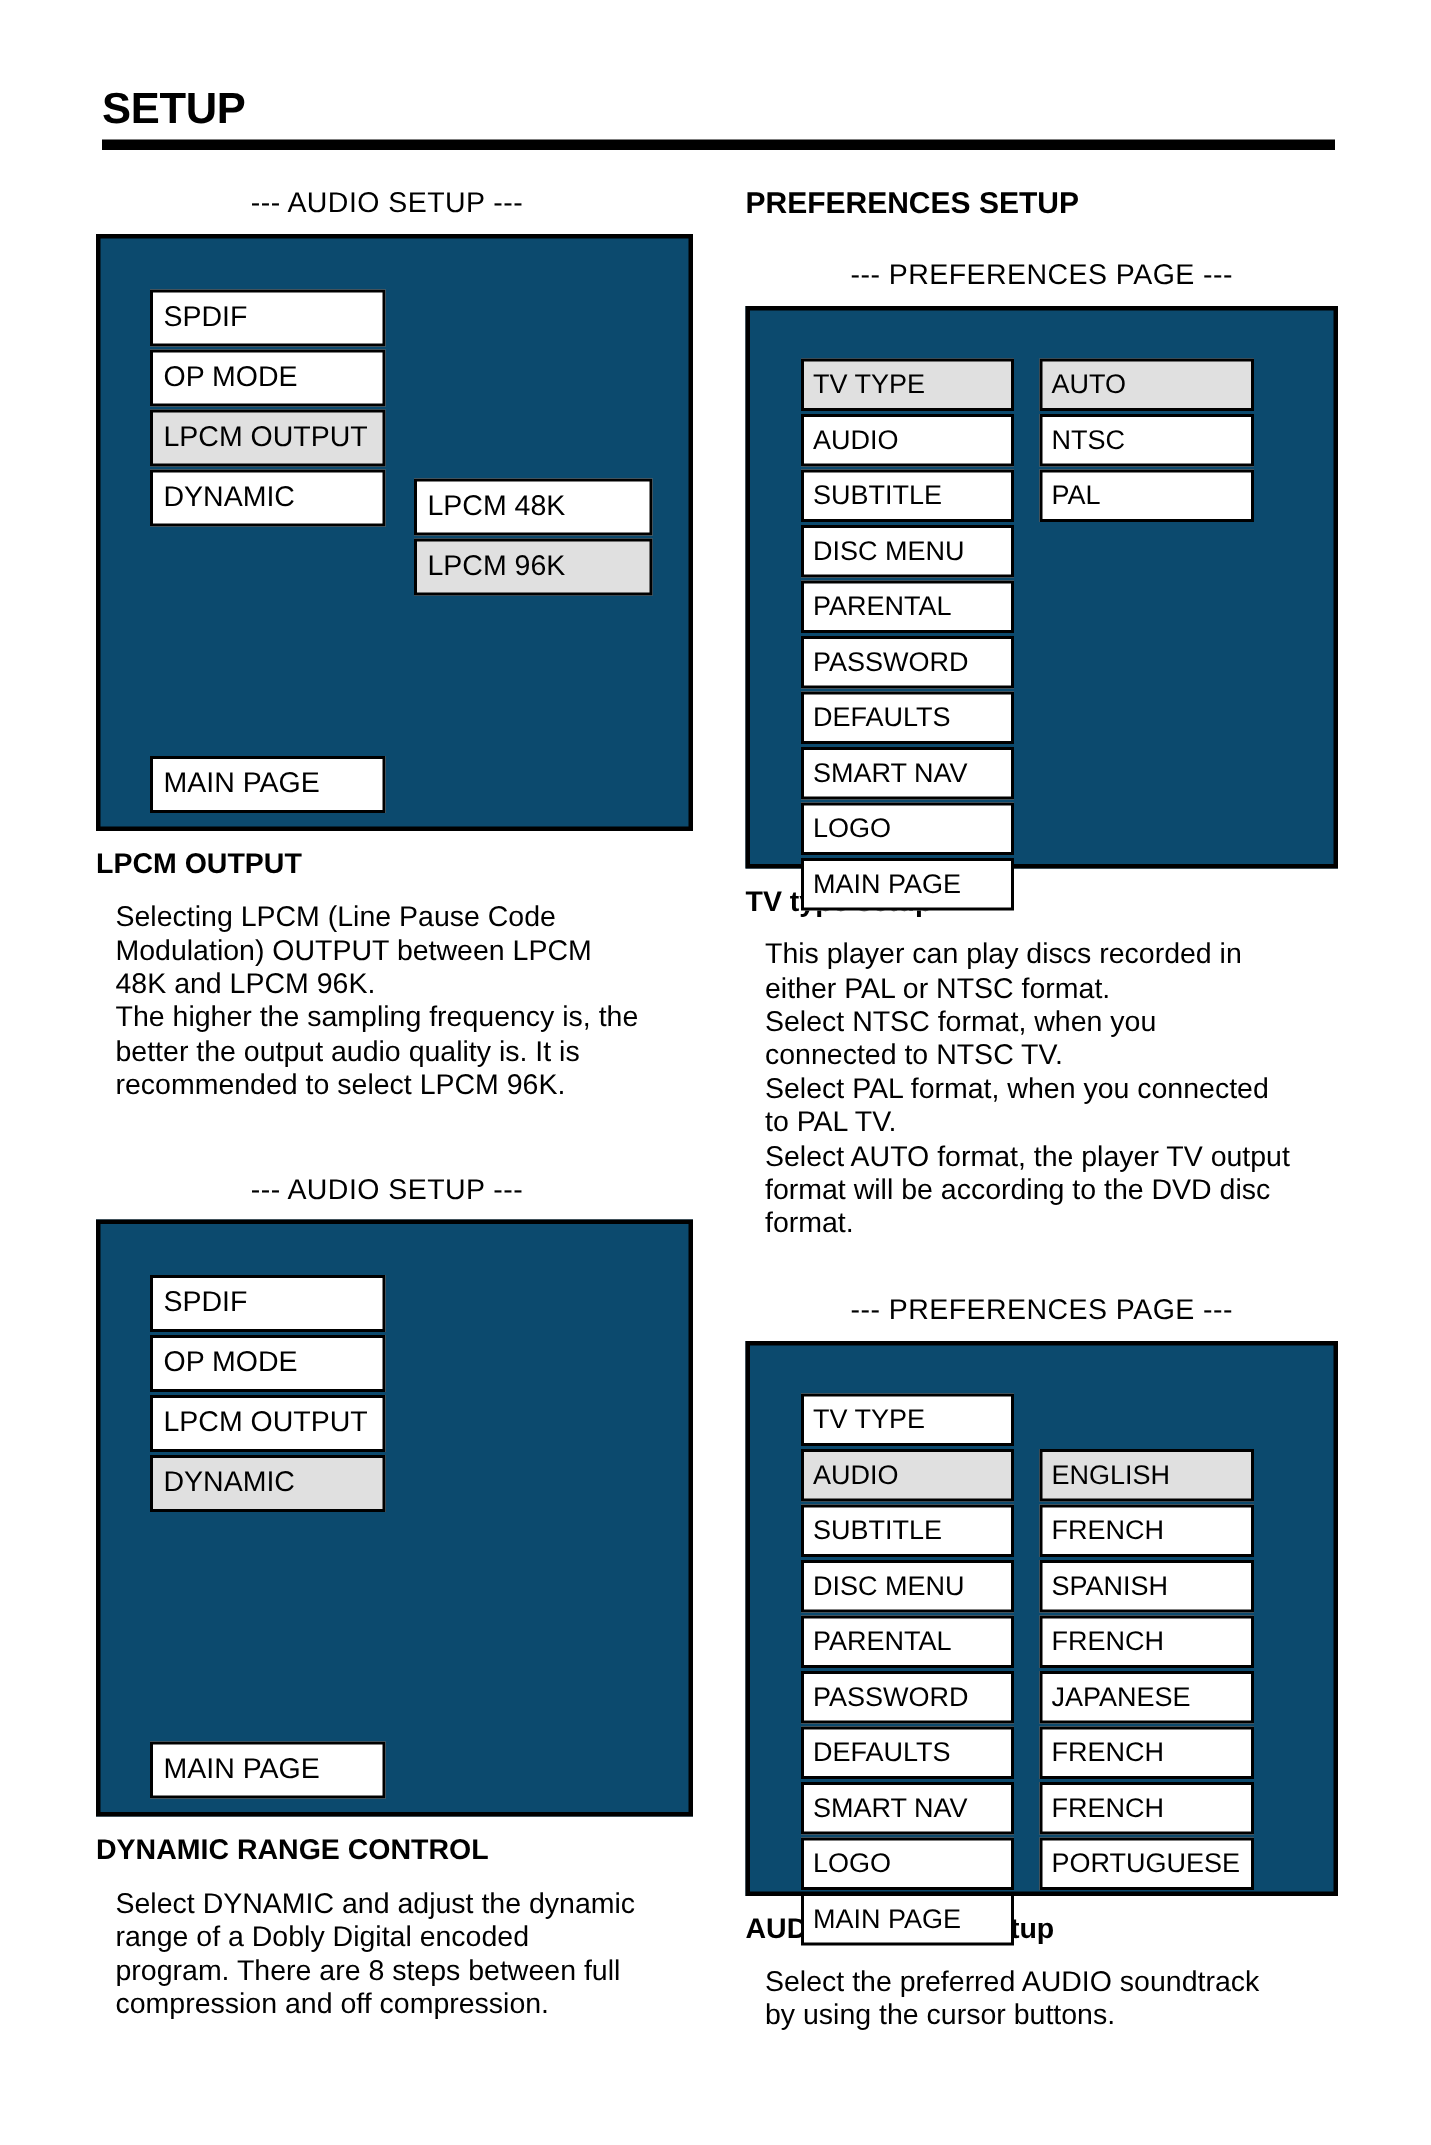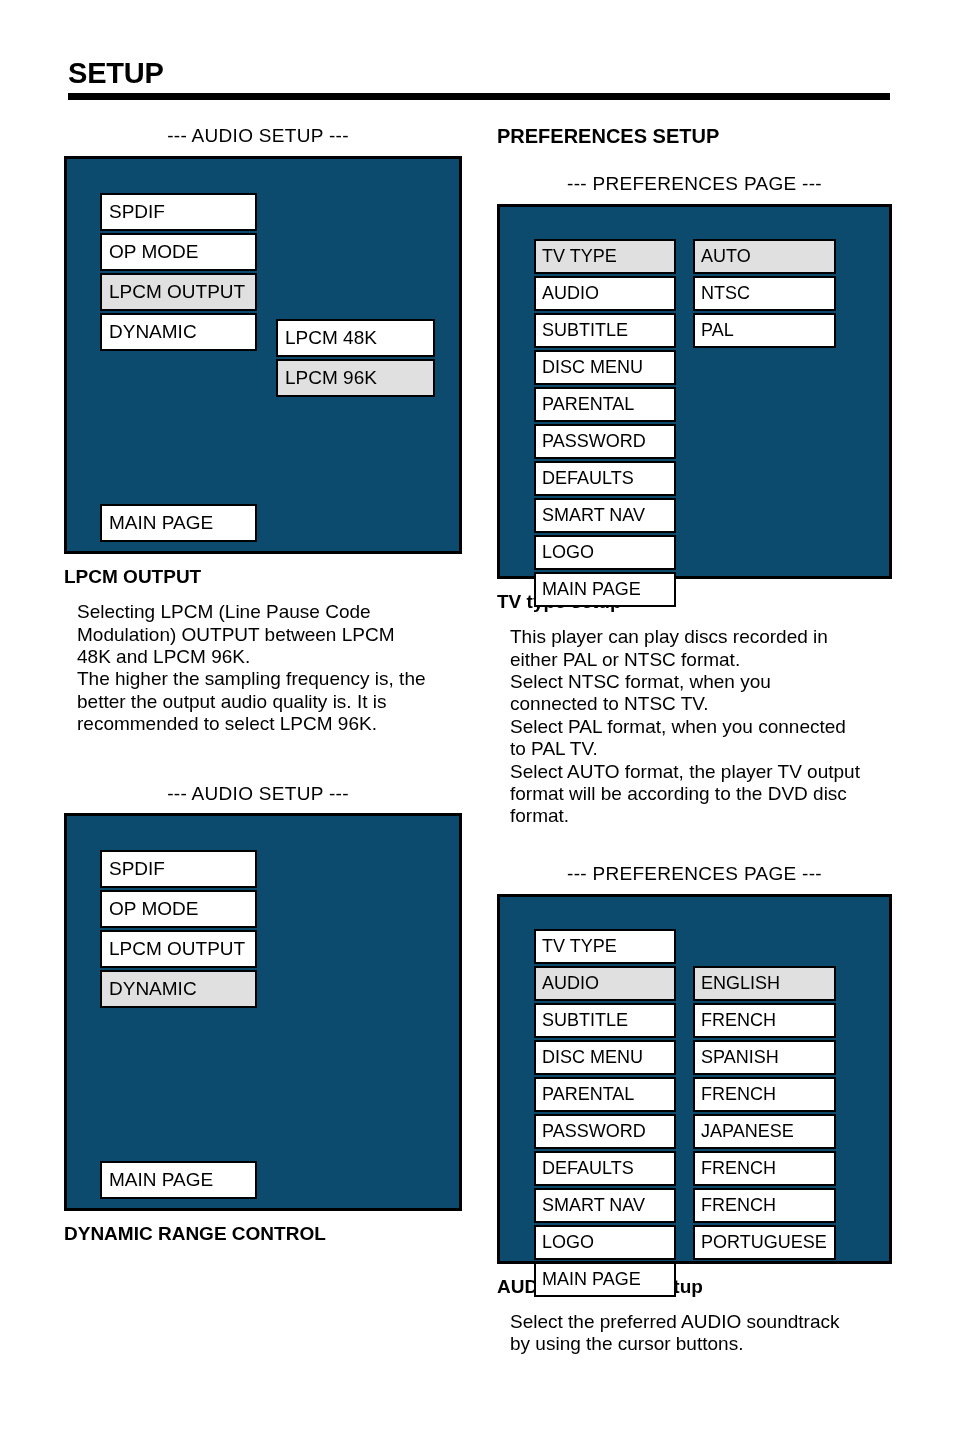--- a/index.html
+++ b/index.html
@@ -286,20 +286,24 @@
 
 
       <div class="menu-item main-page-btn">
         <span>MAIN PAGE</span>
       </div>
     </div>
   </div>
 
   <div class="body-block">
     <p class="body-head">DYNAMIC RANGE CONTROL</p>
+    <p class="body-text">Select DYNAMIC and adjust the dynamic
+range of a Dobly Digital encoded
+program.  There are 8 steps between full
+compression and off compression.</p>
   </div>
 
 </div>
 
 <div class="col-right">
 
   <h2 class="section-head">PREFERENCES SETUP</h2>
 
   <div class="screen-caption">--- PREFERENCES PAGE ---</div>
   <div class="osd osd-pref1">

